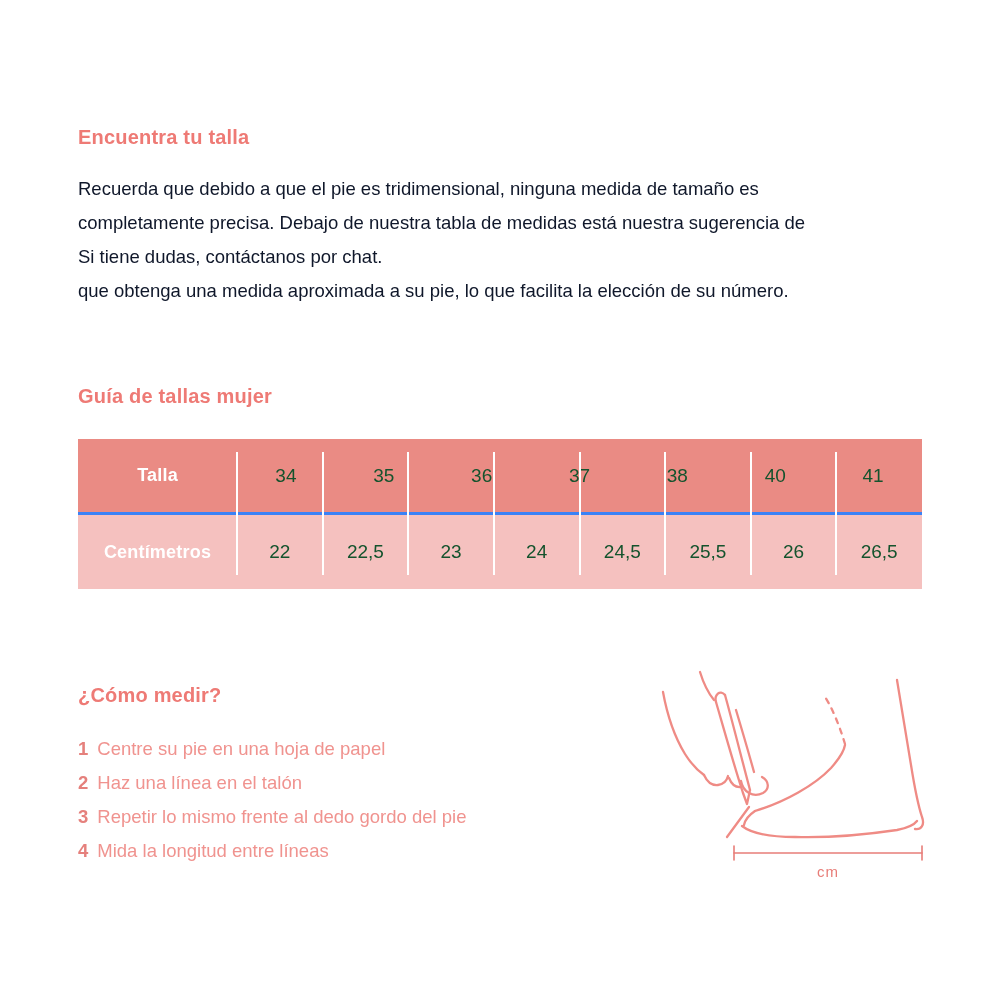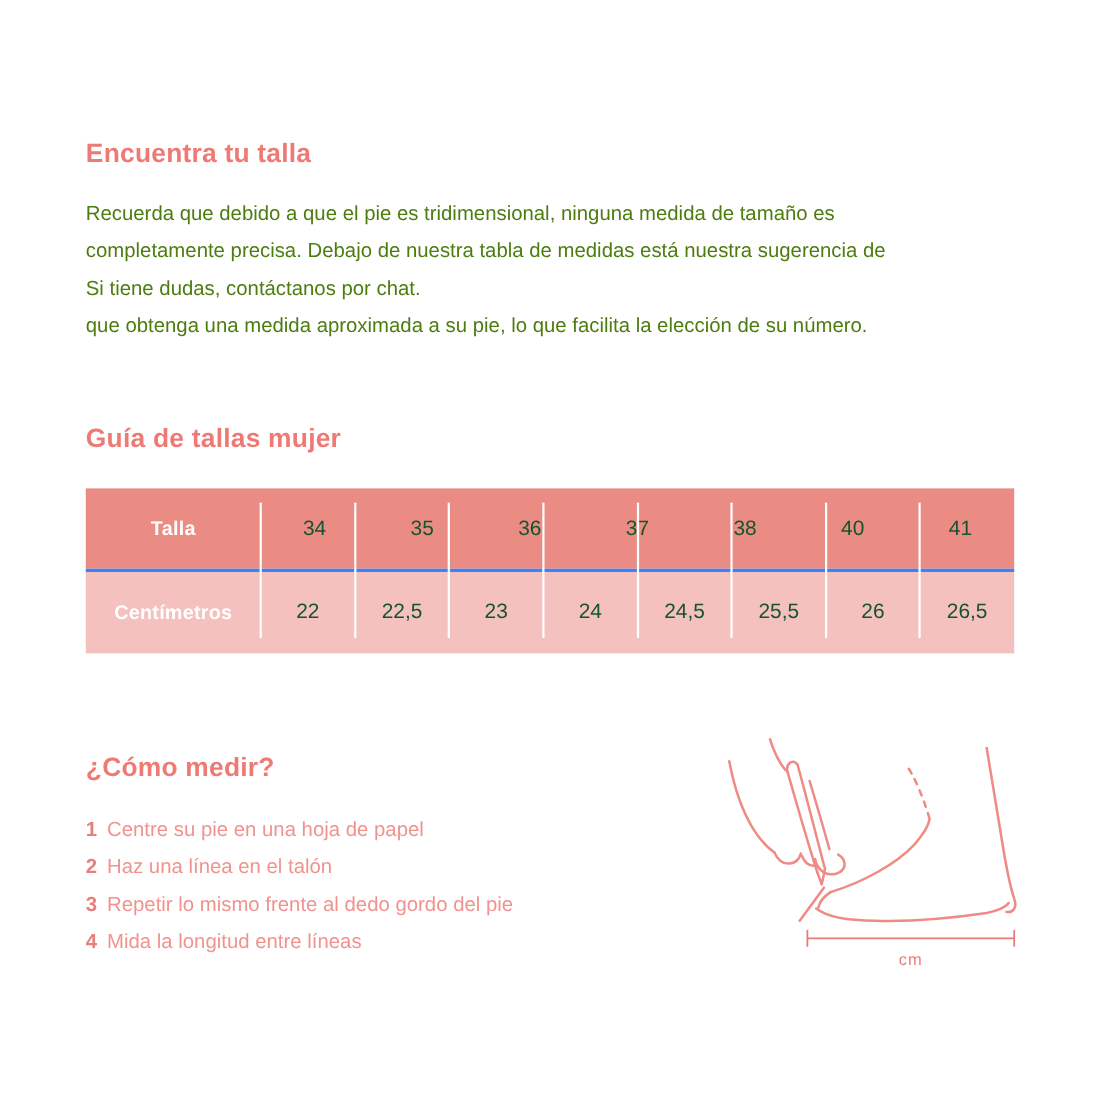--- a/index.html
+++ b/index.html
@@ -4,33 +4,33 @@
 <style>
   * { margin: 0; padding: 0; box-sizing: border-box; }
   html, body { width: 1000px; height: 1000px; background: #ffffff; }
   body {
     position: relative;
     font-family: "Liberation Sans", "DejaVu Sans", sans-serif;
     overflow: hidden;
   }
 
   h1, h2 {
-    font-size: 24px;
+    font-size: 20px;
     font-weight: 700;
     color: #ee7a75;
     letter-spacing: 0.2px;
   }
 
   
   .intro { position: absolute; left: 78px; top: 126px; width: 860px; }
   .intro .body { margin-top: 23px; }
   .body-line {
     font-size: 18.5px;
     line-height: 34px;
-    color: #4d7c0f;
+    color: #0f172a;
     white-space: nowrap;
   }
 
   
   .guide { position: absolute; left: 78px; top: 385px; width: 844px; }
   .size-table { position: relative; margin-top: 31px; width: 844px; }
   .st-row { display: flex; width: 100%; }
   .st-row.st-header { height: 73px; background: #ea8b84; }
   .st-row.st-cm { height: 77px; background: #f5c1bf; border-top: 3px solid #3b82f6; }
   .st-cell {

